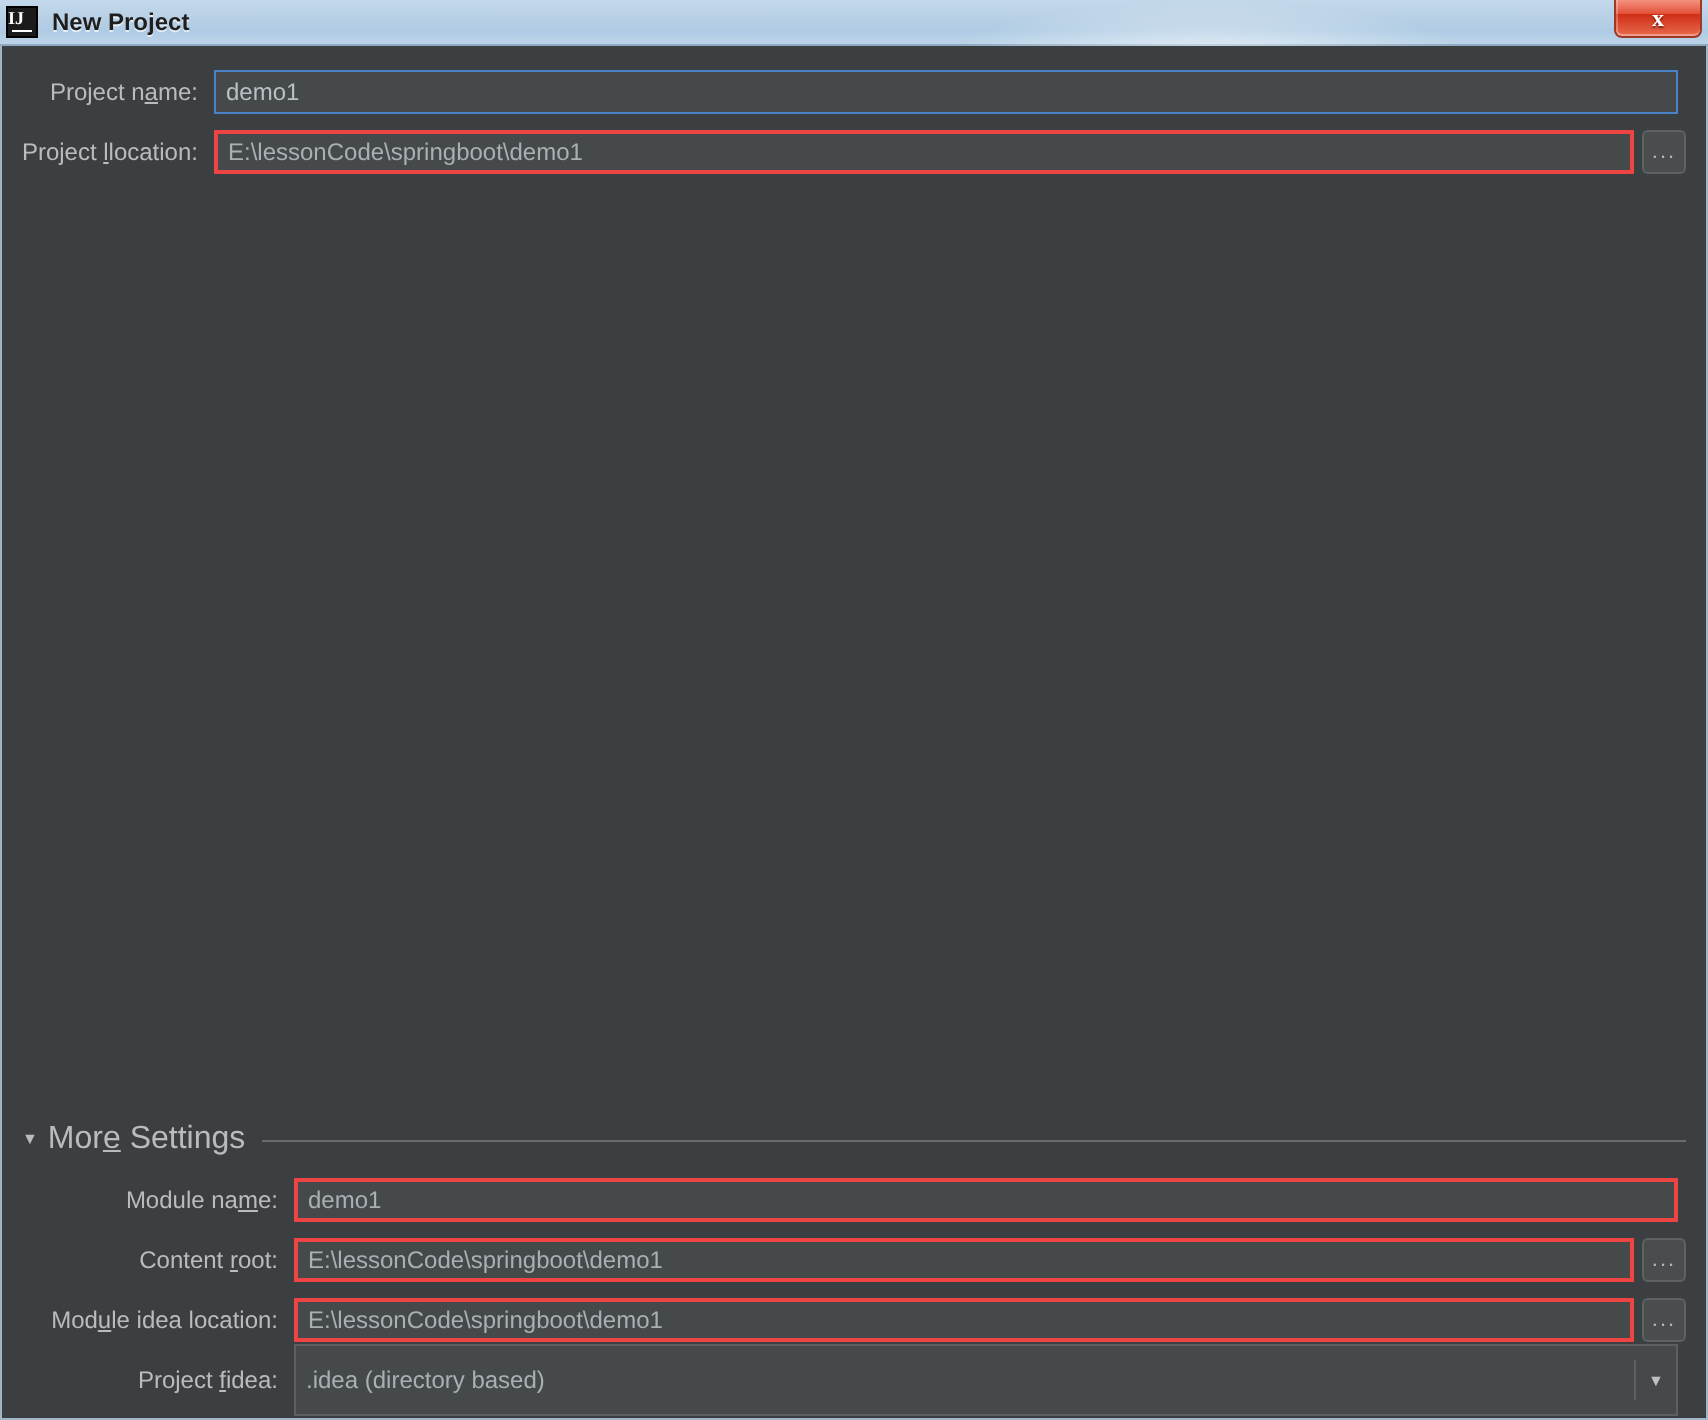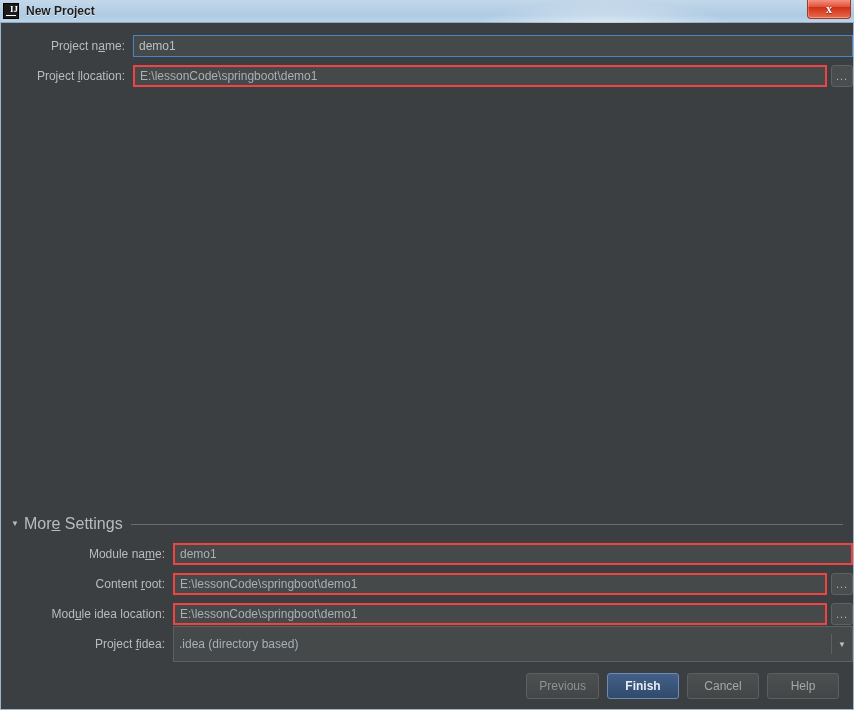--- a/index.html
+++ b/index.html
@@ -45,21 +45,21 @@
   }
   #app-icon {
     width: 16px; height: 16px;
     margin-left: 3px;
     background: #1b1b1b;
     color: #ffffff;
     font-family: "Liberation Serif", serif;
     font-size: 9px;
     font-weight: bold;
     line-height: 11px;
-    text-align: right;
+    text-align: left;
     letter-spacing: 0px;
     border: 1px solid #000;
     box-sizing: border-box;
     position: relative;
     flex: 0 0 auto;
   }
   #app-icon::after {
     content: "";
     position: absolute;
     left: 2px; right: 2px; bottom: 2px;
@@ -117,21 +117,20 @@
     height: 22px;
     margin: 0;
   }
   .field-label {
     font-size: 12px;
     color: #bbbbbb;
     text-align: right;
     white-space: nowrap;
     flex: 0 0 auto;
     user-select: none;
-    margin-left: 26px;
   }
   .mn { text-decoration: underline; }
 
   .text-field {
     height: 22px;
     background: #45494a;
     border: 2px solid #ef4444;
     box-sizing: border-box;
     color: #a8b0b5;
     font-size: 12px;
@@ -342,21 +341,15 @@
       <div class="form-row" id="row-project-format">
         <div class="field-label"><span>Project </span><span class="mn">f</span><span>idea:</span></div>
         <div class="combo-field">
           <span>.idea (directory based)</span>
           <span class="combo-arrow">▼</span>
         </div>
       </div>
 
     </div>
 
-    <div id="button-bar">
-      <div class="dlg-button dim">Previous</div>
-      <div class="dlg-button default">Finish</div>
-      <div class="dlg-button">Cancel</div>
-      <div class="dlg-button">Help</div>
-    </div>
 
   </div>
 </div>
 
 </body></html>

